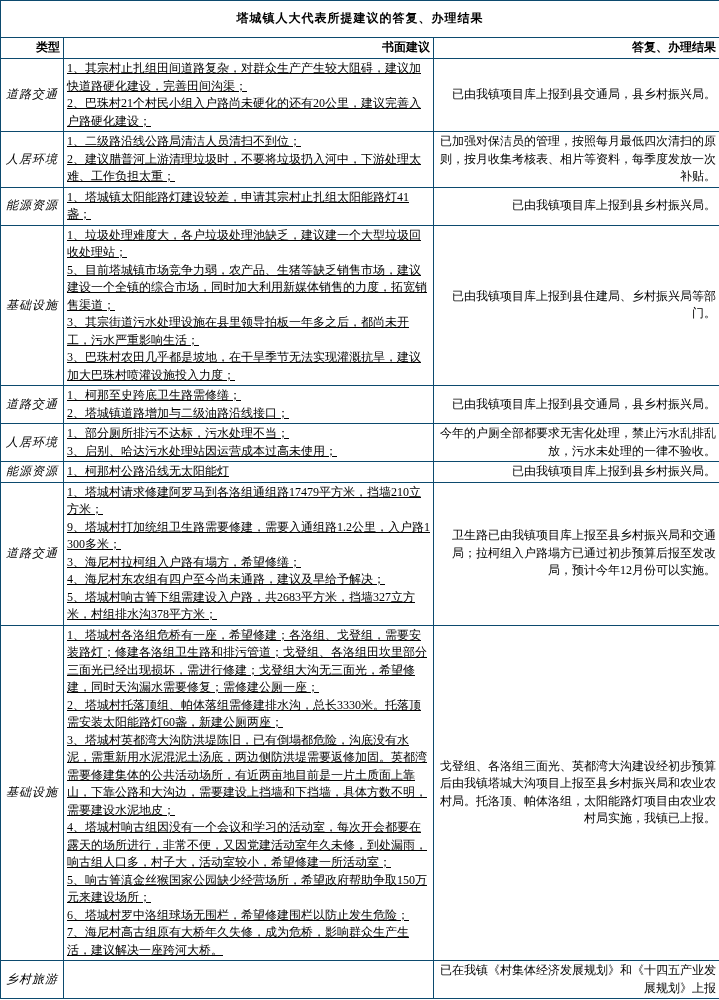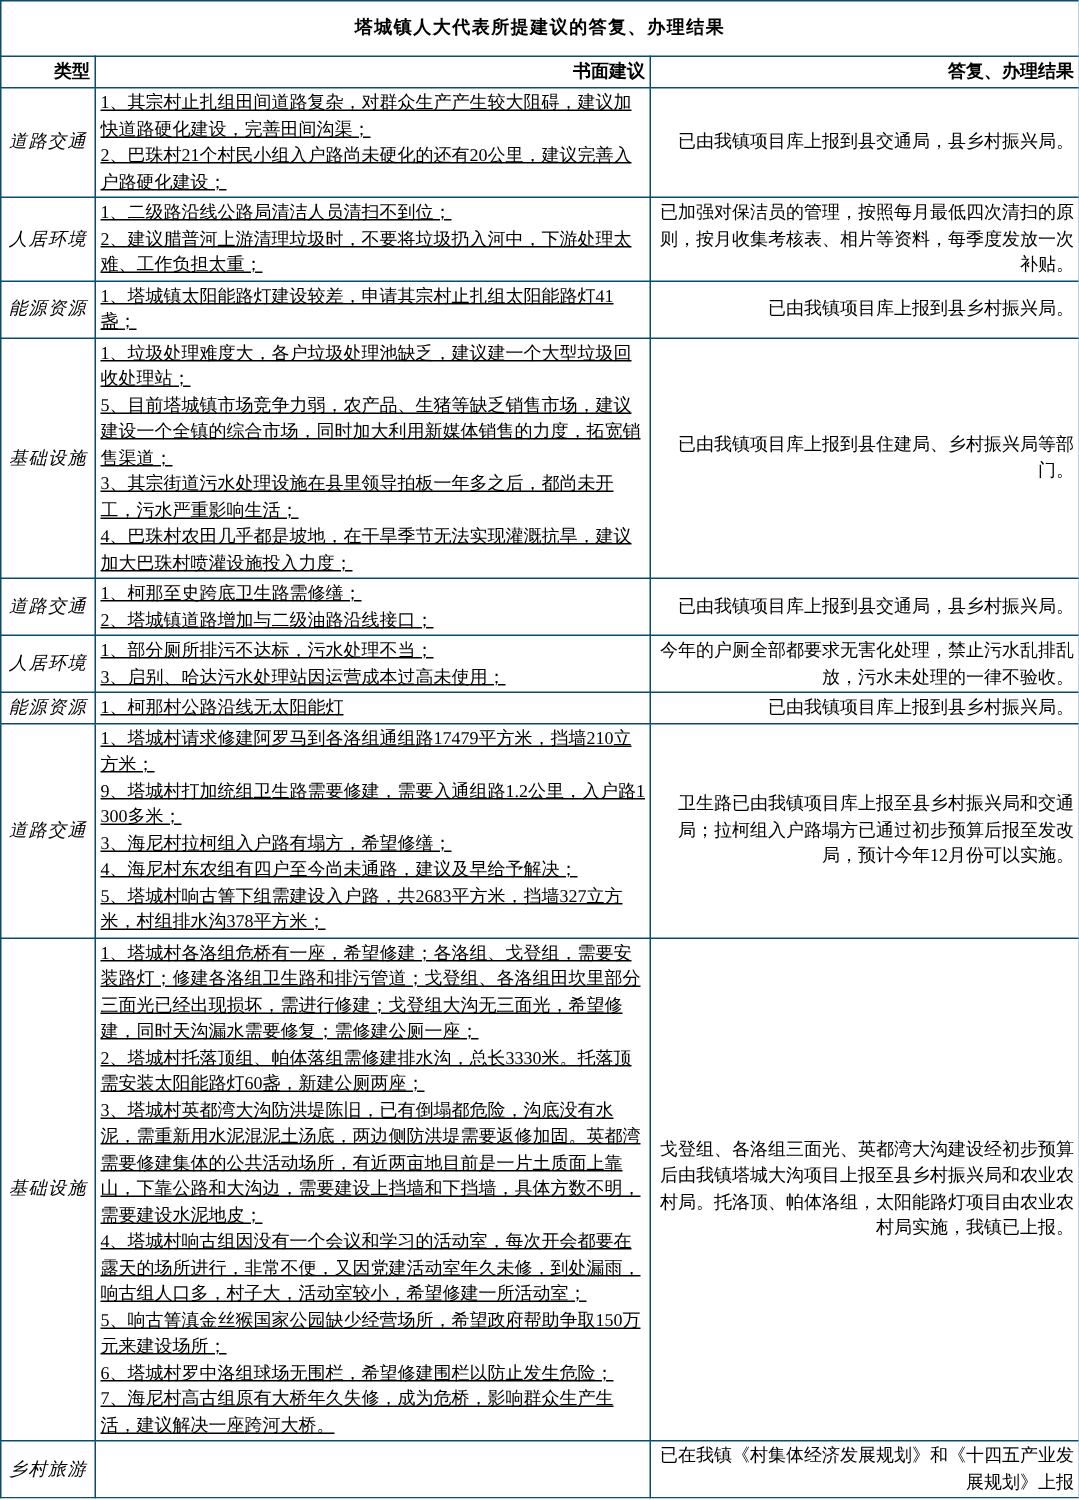--- a/index.html
+++ b/index.html
@@ -115,21 +115,21 @@
         </td>
         <td class="res-cell">已由我镇项目库上报到县乡村振兴局。</td>
       </tr>
 
       <tr>
         <td class="type-cell">基础设施</td>
         <td class="sug-cell">
           <span class="sug-item">1、垃圾处理难度大，各户垃圾处理池缺乏，建议建一个大型垃圾回收处理站；</span>
           <span class="sug-item">5、目前塔城镇市场竞争力弱，农产品、生猪等缺乏销售市场，建议建设一个全镇的综合市场，同时加大利用新媒体销售的力度，拓宽销售渠道；</span>
           <span class="sug-item">3、其宗街道污水处理设施在县里领导拍板一年多之后，都尚未开工，污水严重影响生活；</span>
-          <span class="sug-item">4、巴珠村农田几乎都是坡地，在干旱季节无法实现灌溉抗旱，建议加大巴珠村喷灌设施投入力度；</span>
+          <span class="sug-item">3、巴珠村农田几乎都是坡地，在干旱季节无法实现灌溉抗旱，建议加大巴珠村喷灌设施投入力度；</span>
         </td>
         <td class="res-cell">已由我镇项目库上报到县住建局、乡村振兴局等部门。</td>
       </tr>
 
 
       <tr>
         <td class="type-cell">道路交通</td>
         <td class="sug-cell">
           <span class="sug-item">1、柯那至史跨底卫生路需修缮；</span>
           <span class="sug-item">2、塔城镇道路增加与二级油路沿线接口；</span>

